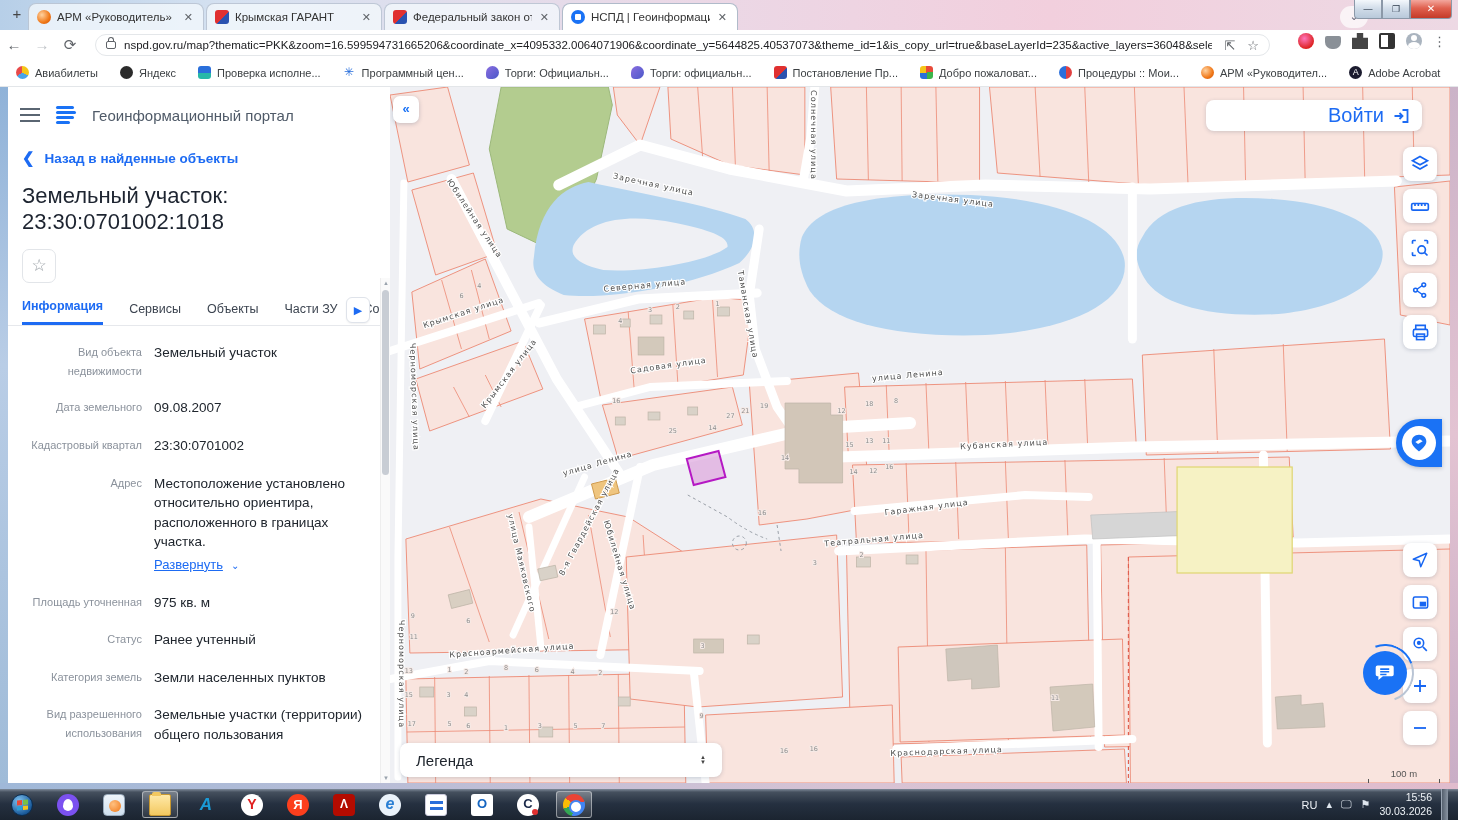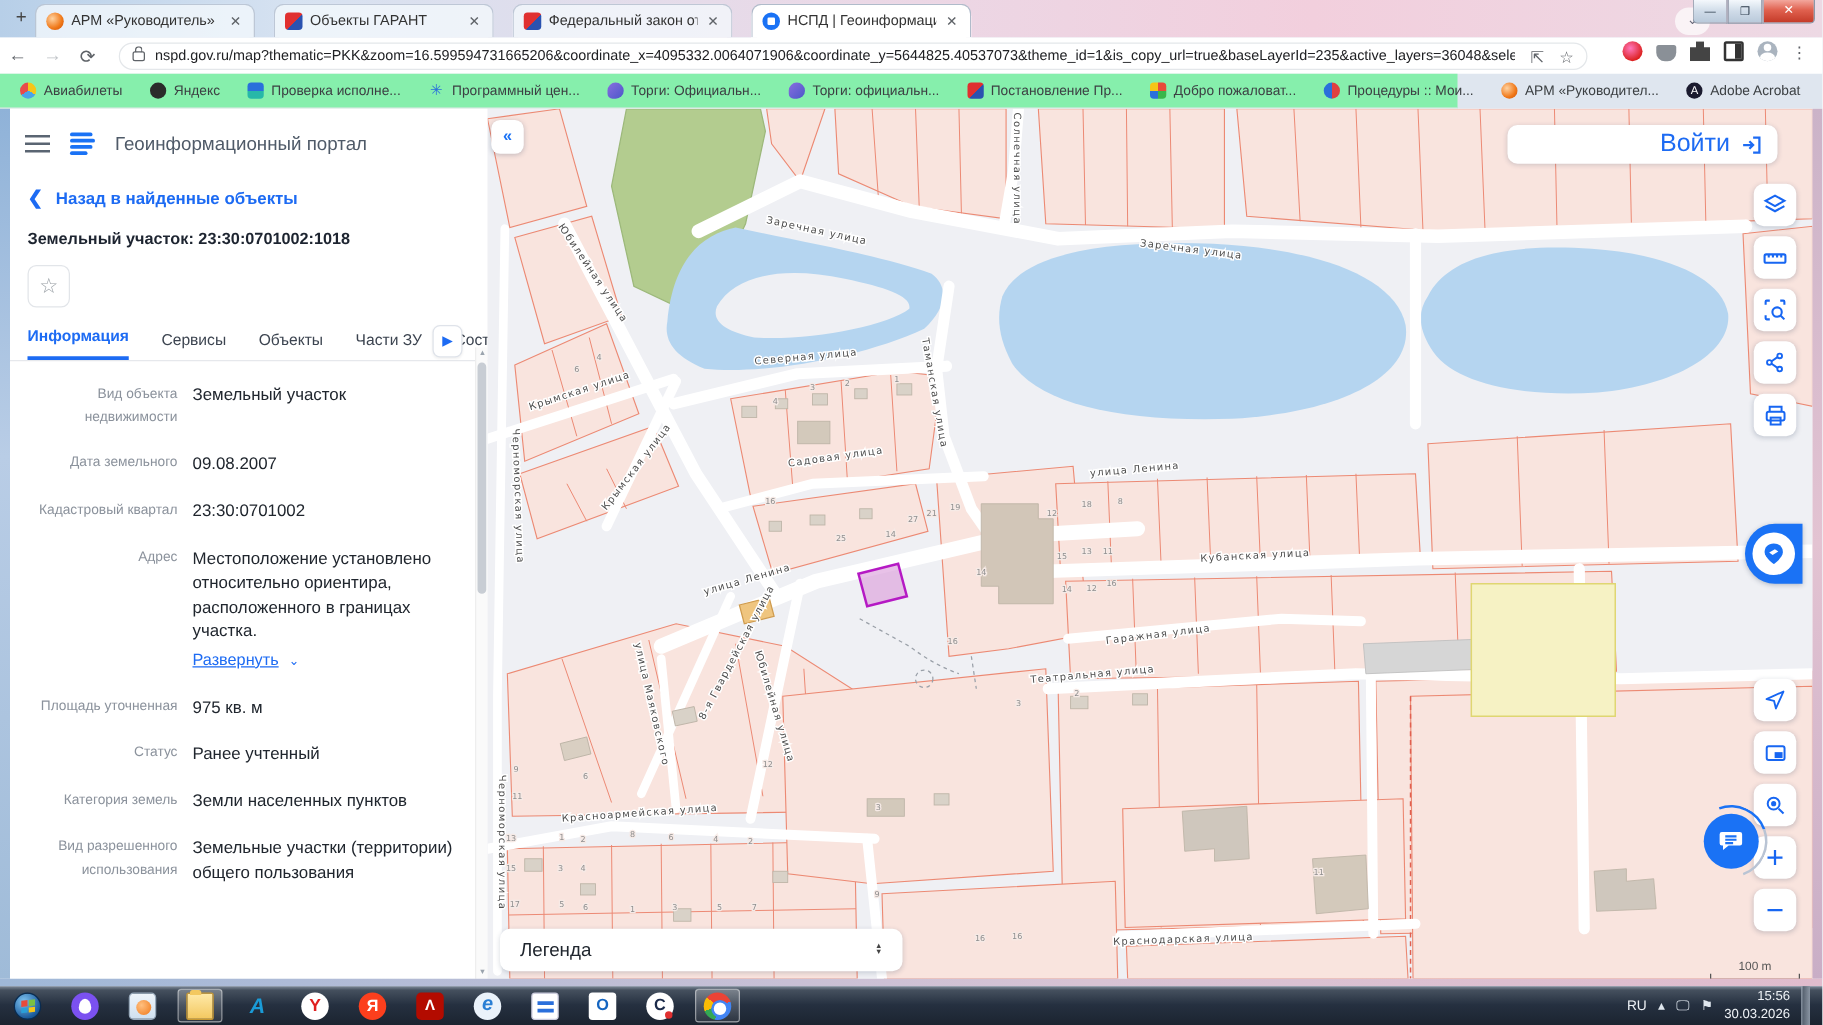--- a/index.html
+++ b/index.html
@@ -3,21 +3,21 @@
 <meta charset="utf-8">
 <style>
   * { margin:0; padding:0; box-sizing:border-box; }
   html,body { width:1458px; height:820px; overflow:hidden; font-family:"Liberation Sans",sans-serif; }
   .screen { position:relative; width:1458px; height:820px; background:#dfe6ef; }
 
   
   .titlebar { position:absolute; left:0; top:0; width:1458px; height:30px;
     background:linear-gradient(90deg,#b7cfe8 0%,#d6e2f1 16%,#ead9e7 45%,#f2cfdd 72%,#edd9e4 100%); }
   .tabs { position:absolute; left:28px; top:3px; display:flex; height:27px; }
-  .tab { width:176px; height:27px; margin-right:15px; display:flex; align-items:center; gap:6px;
+  .tab { width:176px; height:27px; margin-right:2px; display:flex; align-items:center; gap:6px;
     padding:0 8px; border-radius:8px 8px 0 0; background:rgba(244,248,252,.78);
     border:1px solid rgba(150,165,185,.55); border-bottom:none; font-size:11.5px; color:#333; }
   .tab.active { background:#fff; border-color:rgba(150,165,185,.75); box-shadow:0 2px 0 #fff; }
   .tab .t-title { flex:1; white-space:nowrap; overflow:hidden; }
   .tab .t-close { color:#5f6368; font-size:11px; padding:0 2px; }
   .fav { width:14px; height:14px; border-radius:50%; flex:none; }
   .fav.arm { background:radial-gradient(circle at 35% 35%,#ffd2a0,#f07818 60%,#c94e08); }
   .fav.garant { background:linear-gradient(135deg,#e03030 0 55%,#2a52b0 55% 100%); border-radius:3px; }
   .fav.nspd { background:#1a72f5; }
   .fav.nspd::after { content:""; display:block; width:6px; height:6px; margin:4px; background:#fff; border-radius:1px; }
@@ -46,21 +46,21 @@
   .ext.cup { background:#8a9097; border-radius:2px 2px 7px 7px; height:13px; margin-top:2px; }
   .ext.puzzle { background:#444; clip-path:polygon(0 30%,30% 30%,30% 0,70% 0,70% 30%,100% 30%,100% 100%,0 100%); }
   .ext.sidebar { border:2px solid #333; border-radius:2px; }
   .ext.sidebar::after { content:""; display:block; width:5px; height:12px; background:#333; margin-left:7px; }
   .ext.avatar { border-radius:50%; background:#aab4bf; position:relative; overflow:hidden; }
   .ext.avatar::before { content:""; position:absolute; left:5px; top:2px; width:6px; height:6px; border-radius:50%; background:#fff; }
   .ext.avatar::after { content:""; position:absolute; left:2px; top:9px; width:12px; height:8px; border-radius:50% 50% 0 0; background:#fff; }
   .dots { color:#5f6368; font-size:13px; letter-spacing:0; }
 
   
-  .bookmarks { position:absolute; left:0; top:59px; width:1166px; height:28px; background:#86efac;
+  .bookmarks { position:absolute; left:0; top:59px; width:1458px; height:28px; background:#ffffff;
     border-bottom:1px solid #e3e6e9; display:flex; align-items:center; padding:0 16px; gap:22px; }
   .bm { display:flex; align-items:center; gap:6px; font-size:11px; color:#3c4043; white-space:nowrap; }
   .bmi { width:13px; height:13px; flex:none; border-radius:3px; }
   .bi-globe { border-radius:50%; background:conic-gradient(#f5c518 0 33%,#4aa3e8 0 66%,#e84a4a 0); }
   .bi-dark { border-radius:50%; background:#2b2b2b; }
   .bi-bulb { background:linear-gradient(#2a6fdb 55%,#27b8a8 0); }
   .bi-snow { background:none; color:#2a6fdb; font-size:12px; line-height:13px; text-align:center; }
   .bi-gem { background:linear-gradient(135deg,#8a6de0,#4a58c8); border-radius:50% 50% 50% 4px; }
   .bi-flag { background:linear-gradient(135deg,#e03030 0 55%,#2a52b0 55% 100%); }
   .bi-tiles { background:conic-gradient(#e84a3a 0 25%,#3ab54a 0 50%,#2a6fdb 0 75%,#f5c518 0); }
@@ -77,21 +77,21 @@
   
   .panel { position:absolute; left:8px; top:0; width:382px; height:696px; background:#fff; }
   .p-head { display:flex; align-items:center; gap:14px; padding:16px 0 0 12px; }
   .burger { width:20px; height:14px; border-top:2px solid #5a6572; border-bottom:2px solid #5a6572; position:relative; }
   .burger::after { content:""; position:absolute; left:0; top:4px; width:100%; height:2px; background:#5a6572; }
   .plogo { width:24px; height:24px; border-radius:6px; background:#fff; position:relative; overflow:hidden; }
   .plogo i { position:absolute; left:2px; height:3px; border-radius:2px; background:#1a72f5; }
   .p-title { font-size:15px; color:#4f5a68; }
   .backlink { display:flex; align-items:center; gap:10px; margin:22px 0 0 14px; color:#1d6bf3; font-size:13.5px; font-weight:bold; }
   .backlink .chev { font-size:15px; font-weight:bold; }
-  .obj-title { margin:16px 0 0 14px; font-size:13px; font-weight:bold; color:#1d2430; }
+  .obj-title { margin:16px 0 0 14px; font-size:22px; font-weight:normal; color:#1d2430; }
   .starbtn { margin:14px 0 0 14px; width:34px; height:34px; border:1px solid #e2e5e9; border-radius:7px;
     color:#9aa0a6; font-size:17px; text-align:center; line-height:32px; }
   .ptabs { display:flex; align-items:flex-end; gap:26px; margin:14px 0 0 14px; height:28px; position:relative; width:352px; }
   .ptab { font-size:12.5px; color:#3c4450; padding-bottom:9px; white-space:nowrap; }
   .ptab.on { color:#1d6bf3; font-weight:bold; border-bottom:3px solid #1d6bf3; }
   .ptab-arrow { position:absolute; right:4px; bottom:2px; width:24px; height:26px; border:1px solid #dfe3ea; border-radius:6px;
     color:#1d6bf3; font-size:11px; text-align:center; line-height:24px; background:#fff; box-shadow:0 1px 2px rgba(0,0,0,.06); }
   .pdivider { height:1px; background:#e6e8ec; margin-top:0; }
   .fields { padding:8px 26px 0 14px; }
   .frow { display:grid; grid-template-columns:120px 1fr; gap:12px; padding:9px 0; }
@@ -176,21 +176,21 @@
 
   <div class="titlebar">
     <div class="tabs" id="tabs">
         <div class="tab">
           <span class="fav arm"></span>
           <span class="t-title">АРМ «Руководитель»</span>
           <span class="t-close">✕</span>
         </div>
         <div class="tab">
           <span class="fav garant"></span>
-          <span class="t-title">Объекты ГАРАНТ</span>
+          <span class="t-title">Крымская ГАРАНТ</span>
           <span class="t-close">✕</span>
         </div>
         <div class="tab">
           <span class="fav garant"></span>
           <span class="t-title">Федеральный закон от 12 янва</span>
           <span class="t-close">✕</span>
         </div>
         <div class="tab active">
           <span class="fav nspd"></span>
           <span class="t-title">НСПД | Геоинформационный п</span>

